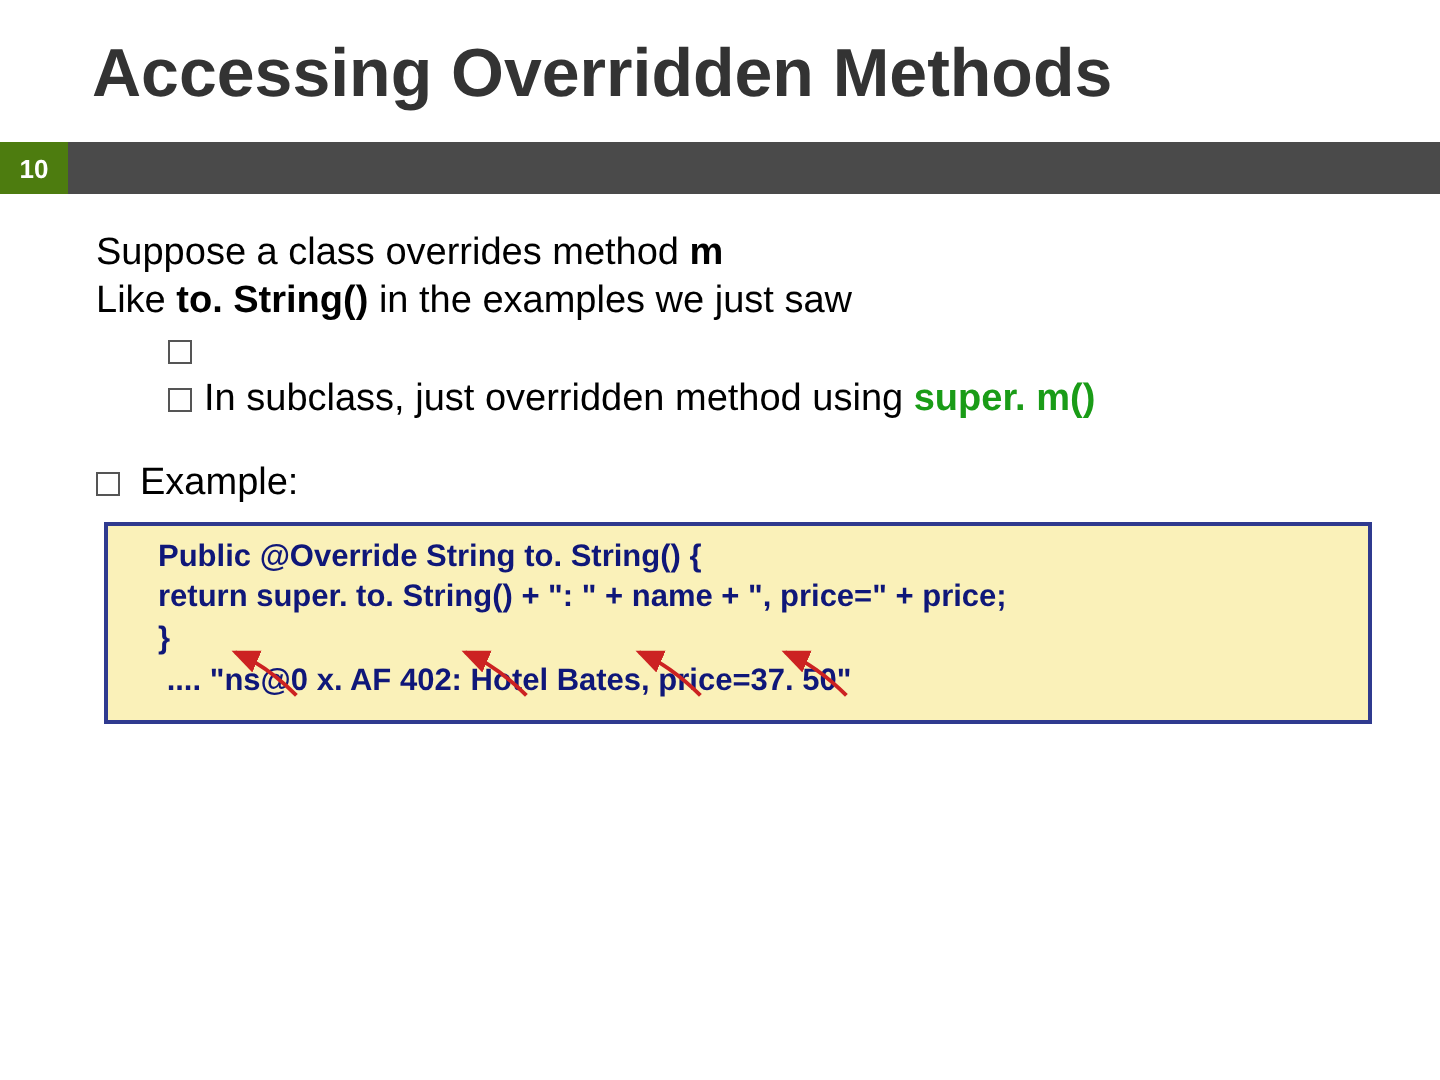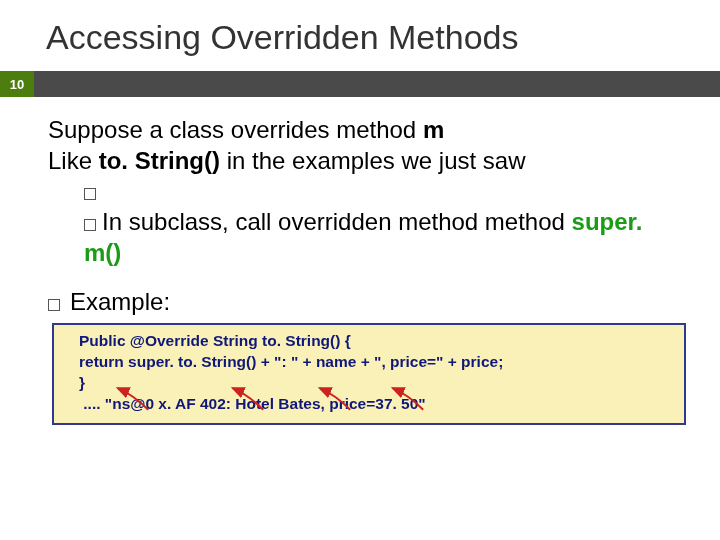--- a/index.html
+++ b/index.html
@@ -8,21 +8,21 @@
     height: 540px;
     background: #fff;
     font-family: Arial, Helvetica, sans-serif;
     overflow: hidden;
     position: relative;
   }
   .title {
     font-size: 34px;
     color: #333;
     padding: 18px 0 0 46px;
-    font-weight: 400;
+    font-weight: 700;
   }
   .bar-row {
     margin-top: 14px;
     height: 26px;
     display: flex;
     align-items: stretch;
   }
   .page-num {
     width: 34px;
     background: #4d7c0f;
@@ -32,21 +32,21 @@
     display: flex;
     align-items: center;
     justify-content: center;
   }
   .bar-rest {
     flex: 1;
     background: #4a4a4a;
   }
   .content {
     padding: 18px 38px 0 48px;
-    font-size: 24px;
+    font-size: 19px;
     color: #000;
     line-height: 1.28;
   }
   .supers { color: #1a9c17; }
   .code-font { font-family: "Comic Sans MS", cursive, sans-serif; font-weight: bold; }
   .box-marker {
     display: inline-block;
     width: 12px;
     height: 12px;
     border: 1px solid #555;
@@ -101,21 +101,21 @@
   <div>
     <span>Suppose a class overrides method </span><span class="code-font">m</span>
   </div>
   <div>
     <span>Like </span><span class="code-font">to. String()</span><span> in the examples we just saw</span>
   </div>
   <div class="indent-a">
     <span class="box-marker"></span>
   </div>
   <div class="indent-a">
-    <span class="box-marker"></span><span>In subclass, call overridden method method </span><span class="supers code-font">super. m()</span>
+    <span class="box-marker"></span><span>In subclass, just overridden method using </span><span class="supers code-font">super. m()</span>
   </div>
 
   <div class="example-row">
     <span class="open-marker"></span><span>Example:</span>
   </div>
 </div>
 
 <div class="code-box">
   <div>Public @Override String to. String() {</div>
   <div class="code-line-indent">return super. to. String() + ": " + name + ", price=" + price;</div>

